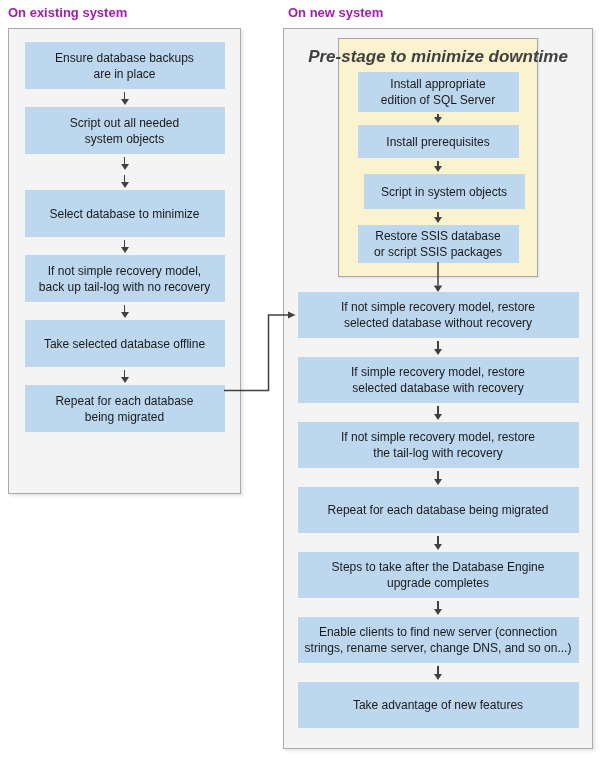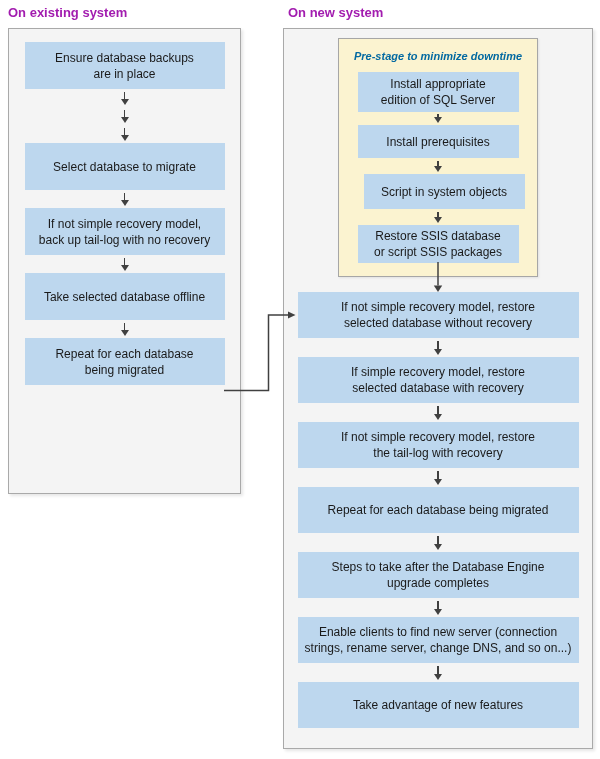--- a/index.html
+++ b/index.html
@@ -64,24 +64,24 @@
     box-sizing:border-box;
     height:239px;
     flex:none;
     display:flex;
     flex-direction:column;
     align-items:center;
     padding-top:8px;
     box-shadow:1px 1px 2px rgba(0,0,0,0.08);
   }
   .prestage-title {
-    font-size:11px;
+    font-size:17px;
     font-weight:700;
     font-style:italic;
-    color:#0369a1;
+    color:#404040;
     line-height:19px;
     height:19px;
     margin-bottom:6px;
     flex:none;
     white-space:nowrap;
   }
 
   
   .arrow {
     flex:none;
@@ -124,23 +124,25 @@
 <div class="stage">
 
   <div class="col-header" id="hdr-left">On existing system</div>
 
   <div class="col-header" id="hdr-right">On new system</div>
 
   <div class="panel" id="panel-left">
     <div class="box box-left">Ensure database backups
 are in place</div>
     <div class="arrow a18"></div>
+    <div class="box box-left">Script out all needed
+system objects</div>
     <div class="arrow a18"></div>
     <div class="arrow a18"></div>
-    <div class="box box-left">Select database to migrate</div>
+    <div class="box box-left">Select database to minimize</div>
     <div class="arrow a18"></div>
     <div class="box box-left">If not simple recovery model,
 back up tail-log with no recovery</div>
     <div class="arrow a18"></div>
     <div class="box box-left">Take selected database offline</div>
     <div class="arrow a18"></div>
     <div class="box box-left">Repeat for each database
 being migrated</div>
   </div>
 

